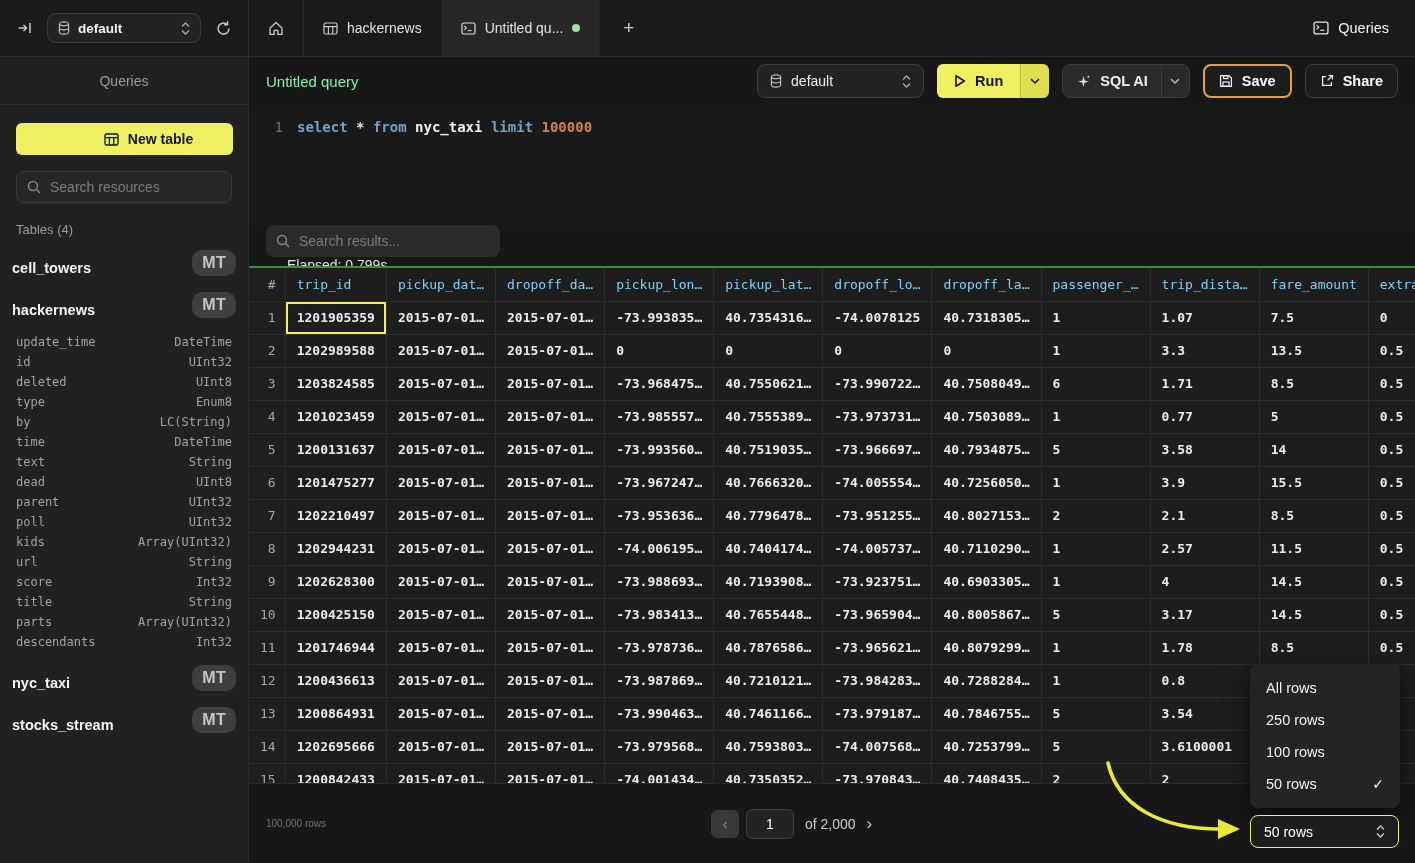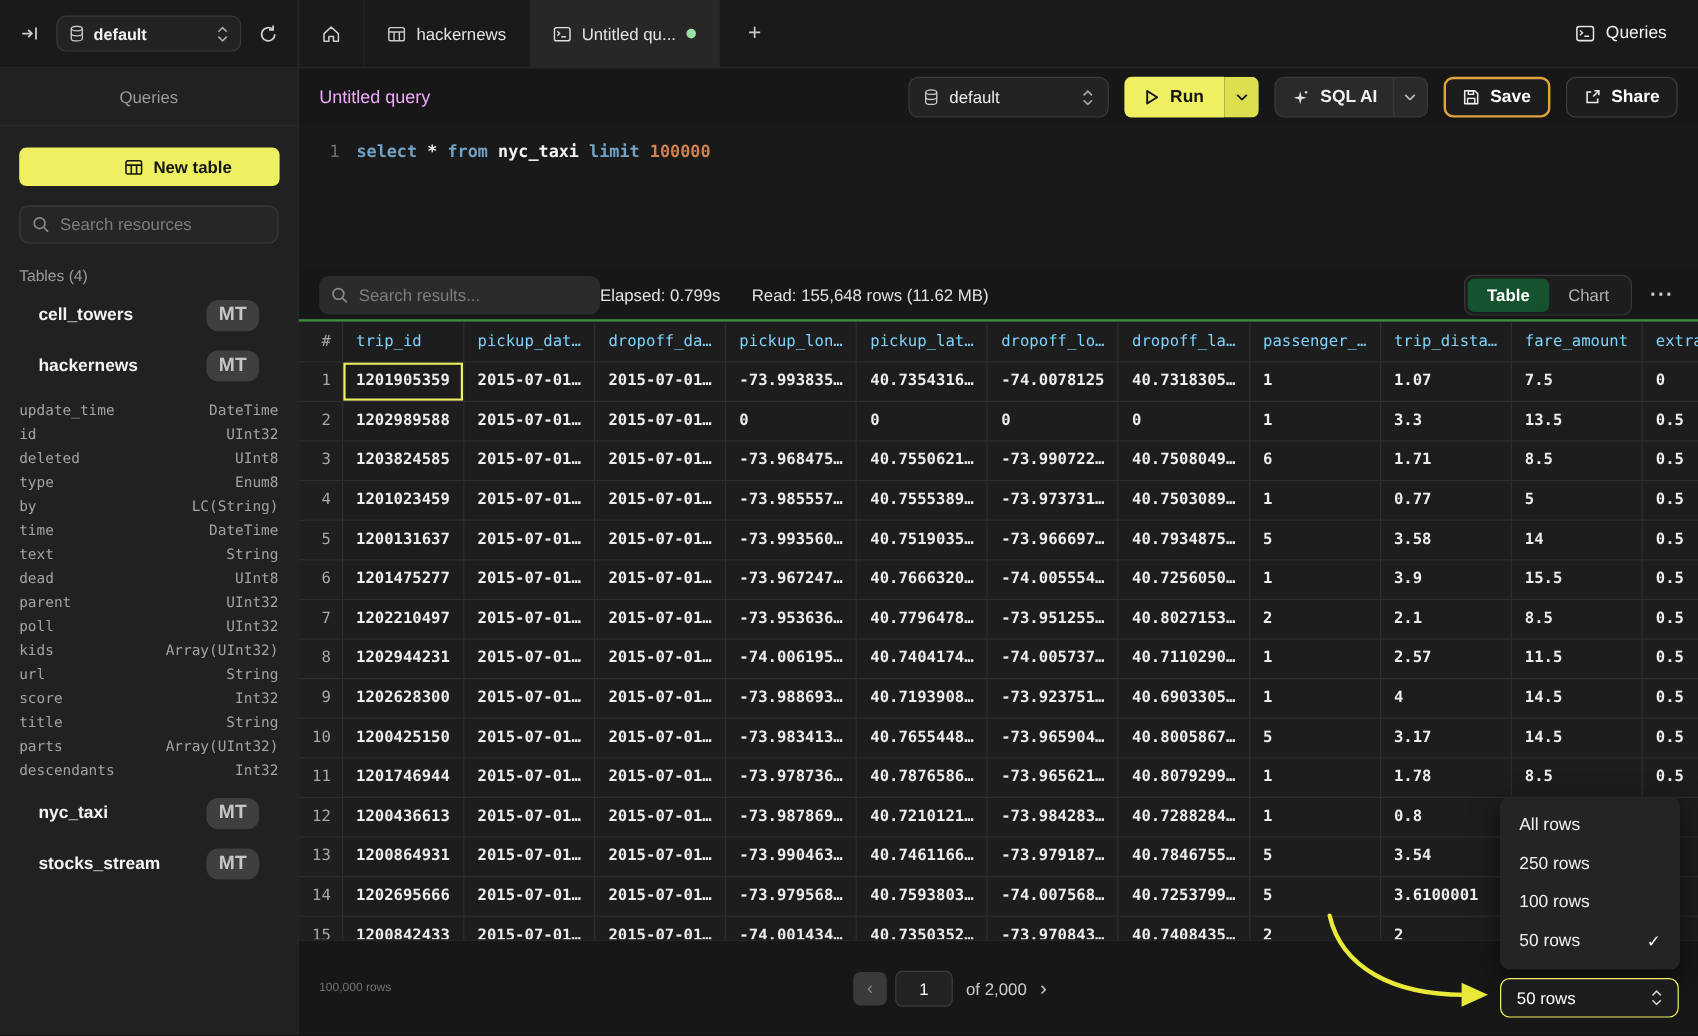--- a/index.html
+++ b/index.html
@@ -31,52 +31,52 @@
   .sidebar{position:absolute;left:0;top:57px;width:249px;height:806px;background:var(--panel);border-right:1px solid var(--border);}
   .side-tabs{height:48px;display:flex;border-bottom:1px solid var(--border);}
   .side-tab{flex:1;display:flex;align-items:center;justify-content:center;color:var(--muted);position:relative;cursor:pointer;font-size:14px;}
   .side-tab.active{color:#fff;font-weight:600;}
   .side-tab .underline{position:absolute;left:0;right:0;bottom:-1px;height:3px;background:var(--accent);}
   .new-table{margin:18px 16px 0;width:217px;height:32px;background:var(--accent);color:#151515;border:none;border-radius:6px;font-size:14px;font-weight:600;display:flex;align-items:center;justify-content:center;gap:9px;cursor:pointer;font-family:"Liberation Sans",sans-serif;padding-left:48px;}
   .search-box{margin:16px 16px 0;height:32px;background:var(--input);border:1px solid #3a3a3a;border-radius:8px;display:flex;align-items:center;gap:9px;padding:0 10px;}
   .search-box input{background:transparent;border:none;outline:none;color:#ddd;font-size:14px;width:100%;font-family:"Liberation Sans",sans-serif;}
   .search-box input::placeholder{color:#7d7d7d;}
   .section-label{margin:19px 16px 5px;color:var(--muted);font-size:13px;}
-  .tbl-item{display:flex;align-items:center;justify-content:space-between;padding:8px 32px;font-size:14.5px;color:#f4f4f4;font-weight:600;cursor:pointer;}
+  .tbl-item{display:flex;align-items:flex-end;justify-content:space-between;padding:8px 12px;font-size:14.5px;color:#f4f4f4;font-weight:600;cursor:pointer;}
   .mt-badge{background:#3f3f3f;color:#c6c6c6;font-size:16px;font-weight:600;padding:4px 10px;border-radius:10px;letter-spacing:.3px;}
   .engine-label{padding:1px 16px 9px;color:#8b8b8b;font-size:12.5px;}
   .col-list{padding:3px 16px 8px;font-family:"DejaVu Sans Mono",monospace;font-size:12px;color:#a3a3a3;}
   .col-row{display:flex;justify-content:space-between;height:20px;align-items:flex-end;}
 
   
   .main{position:absolute;left:249px;top:57px;width:1166px;height:806px;display:flex;flex-direction:column;}
   .query-header{height:48px;display:flex;align-items:center;padding:0 17px;flex-shrink:0;}
-  .query-header h1{font-size:15px;font-weight:400;color:#f0abfc;}
+  .query-header h1{font-size:15px;font-weight:400;color:#86efac;}
   .qh-actions{margin-left:auto;display:flex;align-items:center;gap:13px;}
   .db-select2{display:flex;align-items:center;gap:9px;background:#232323;border:1px solid #3a3a3a;border-radius:8px;height:34px;padding:0 12px;width:167px;cursor:pointer;}
   .run-group{display:flex;height:34px;}
   .run-main{background:var(--accent);color:#141414;padding:0 17px;display:flex;gap:9px;align-items:center;border-radius:6px 0 0 6px;font-weight:600;font-size:14.5px;cursor:pointer;}
   .run-caret{background:#dde04e;width:29px;border-radius:0 6px 6px 0;display:flex;align-items:center;justify-content:center;border-left:1px solid rgba(0,0,0,.18);cursor:pointer;}
   .sqlai-group{display:flex;height:34px;background:#2a2a2a;border:1px solid #3a3a3a;border-radius:8px;overflow:hidden;}
   .sqlai-main{display:flex;align-items:center;gap:9px;padding:0 13px;color:#f0f0f0;font-size:14.5px;font-weight:600;cursor:pointer;}
   .sqlai-caret{width:28px;display:flex;align-items:center;justify-content:center;border-left:1px solid #3a3a3a;cursor:pointer;}
   .save-btn{height:34px;border:2px solid var(--save-border);border-radius:8px;background:#1d1d1d;display:flex;align-items:center;gap:9px;padding:0 14px;color:#fff;font-size:14.5px;font-weight:600;cursor:pointer;}
   .share-btn{height:34px;border:1px solid #3e3e3e;border-radius:8px;background:#1d1d1d;display:flex;align-items:center;gap:9px;padding:0 14px;color:#fff;font-size:14.5px;font-weight:600;cursor:pointer;}
 
   .editor{height:120px;background:#191919;padding-top:14px;display:flex;font-family:"DejaVu Sans Mono",monospace;font-size:14px;font-weight:700;flex-shrink:0;cursor:text;}
   .line-no{width:24px;margin-left:10px;margin-right:14px;text-align:right;color:#6f6f6f;font-weight:400;}
   .tok-keyword{color:#72a3c6;}
   .tok-plain{color:#eaeaea;}
   .tok-ident{color:#f2f2f2;}
   .tok-number{color:#d2824f;}
 
-  .results-bar{height:41px;display:flex;align-items:center;padding:0 17px;flex-shrink:0;}
+  .results-bar{height:41px;display:flex;padding:0 17px;flex-shrink:0;flex-direction:column;}
   .results-search{margin:0;width:234px;background:#2b2b2b;border:none;flex-shrink:0;}
   .stat{color:#e2e2e2;font-size:14px;white-space:nowrap;}
-  .stat-elapsed{}
+  .stat-elapsed{margin-left:21px;}
   .stat-read{margin-left:26px;}
   .view-toggle{margin-left:auto;display:flex;align-items:center;background:#1d1d1d;border:1px solid #373737;border-radius:8px;height:34px;padding:2px;}
   .seg{padding:0 16px;height:28px;display:flex;align-items:center;font-size:14px;color:#b3b3b3;border-radius:6px;cursor:pointer;}
   .seg.active{background:#14532d;color:#fff;font-weight:600;}
   .more-btn{margin-left:12px;color:#cfcfcf;font-size:17px;letter-spacing:1px;cursor:pointer;padding:0 3px;font-weight:700;}
 
   .grid-wrap{flex:1;border-top:2px solid var(--green);background:#1d1d1d;overflow:hidden;}
   table{border-collapse:collapse;table-layout:fixed;font-family:"DejaVu Sans Mono",monospace;font-size:13px;}
   th,td{border-right:1px solid #2d2d2d;border-bottom:1px solid #2d2d2d;padding:0 11px;height:33px;text-align:left;white-space:nowrap;overflow:hidden;}
   th{color:#7dd3fc;font-weight:400;}

